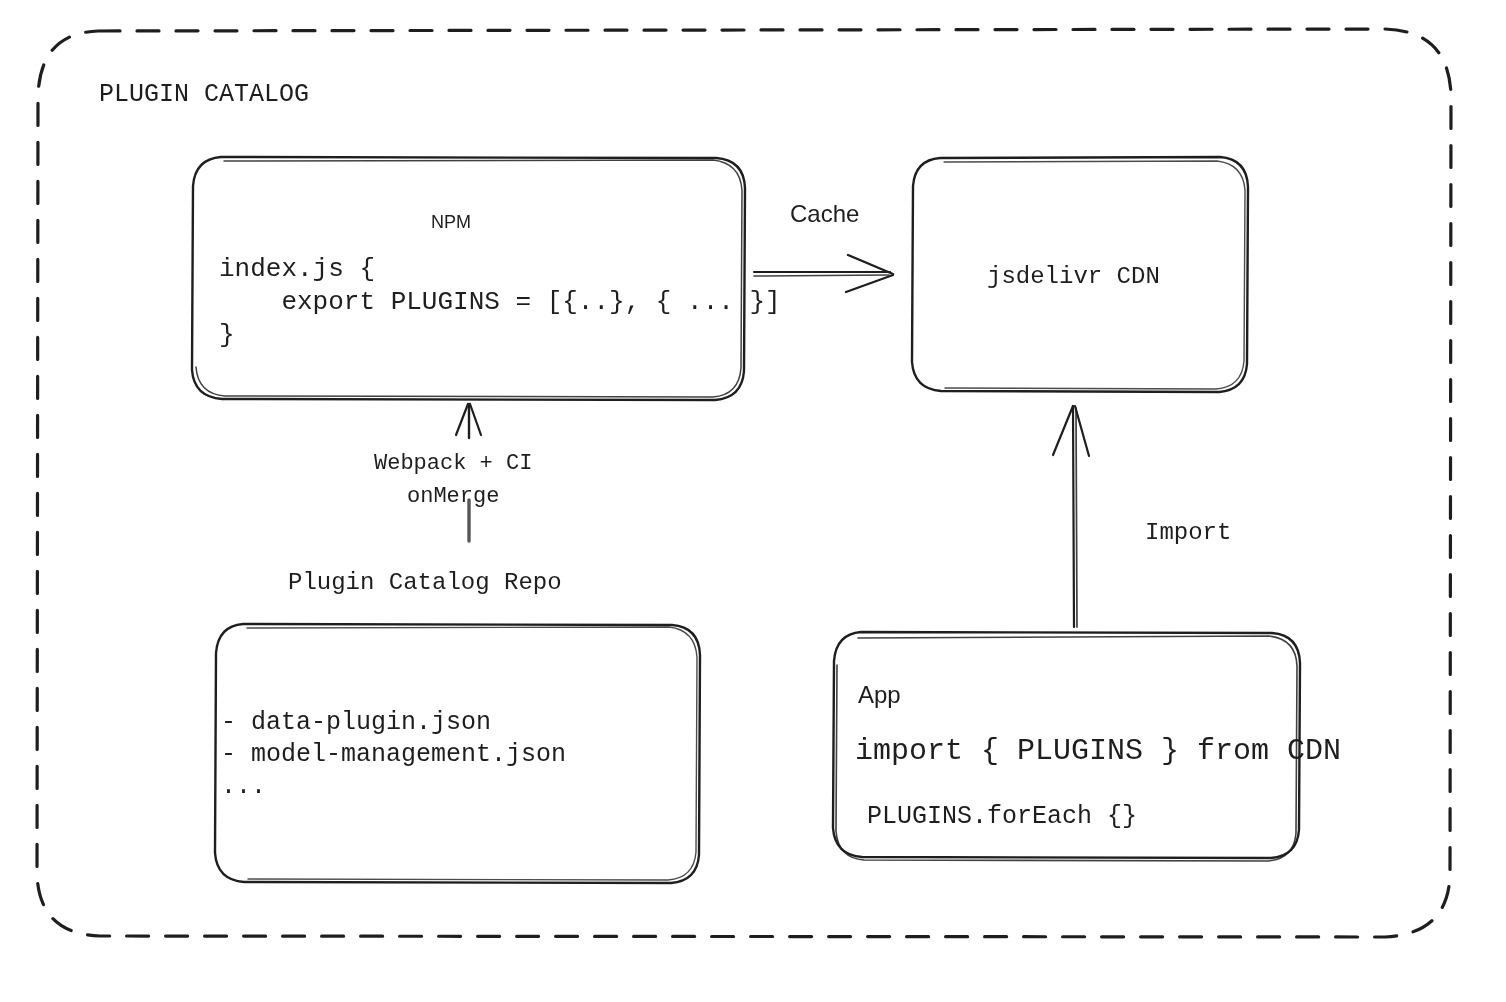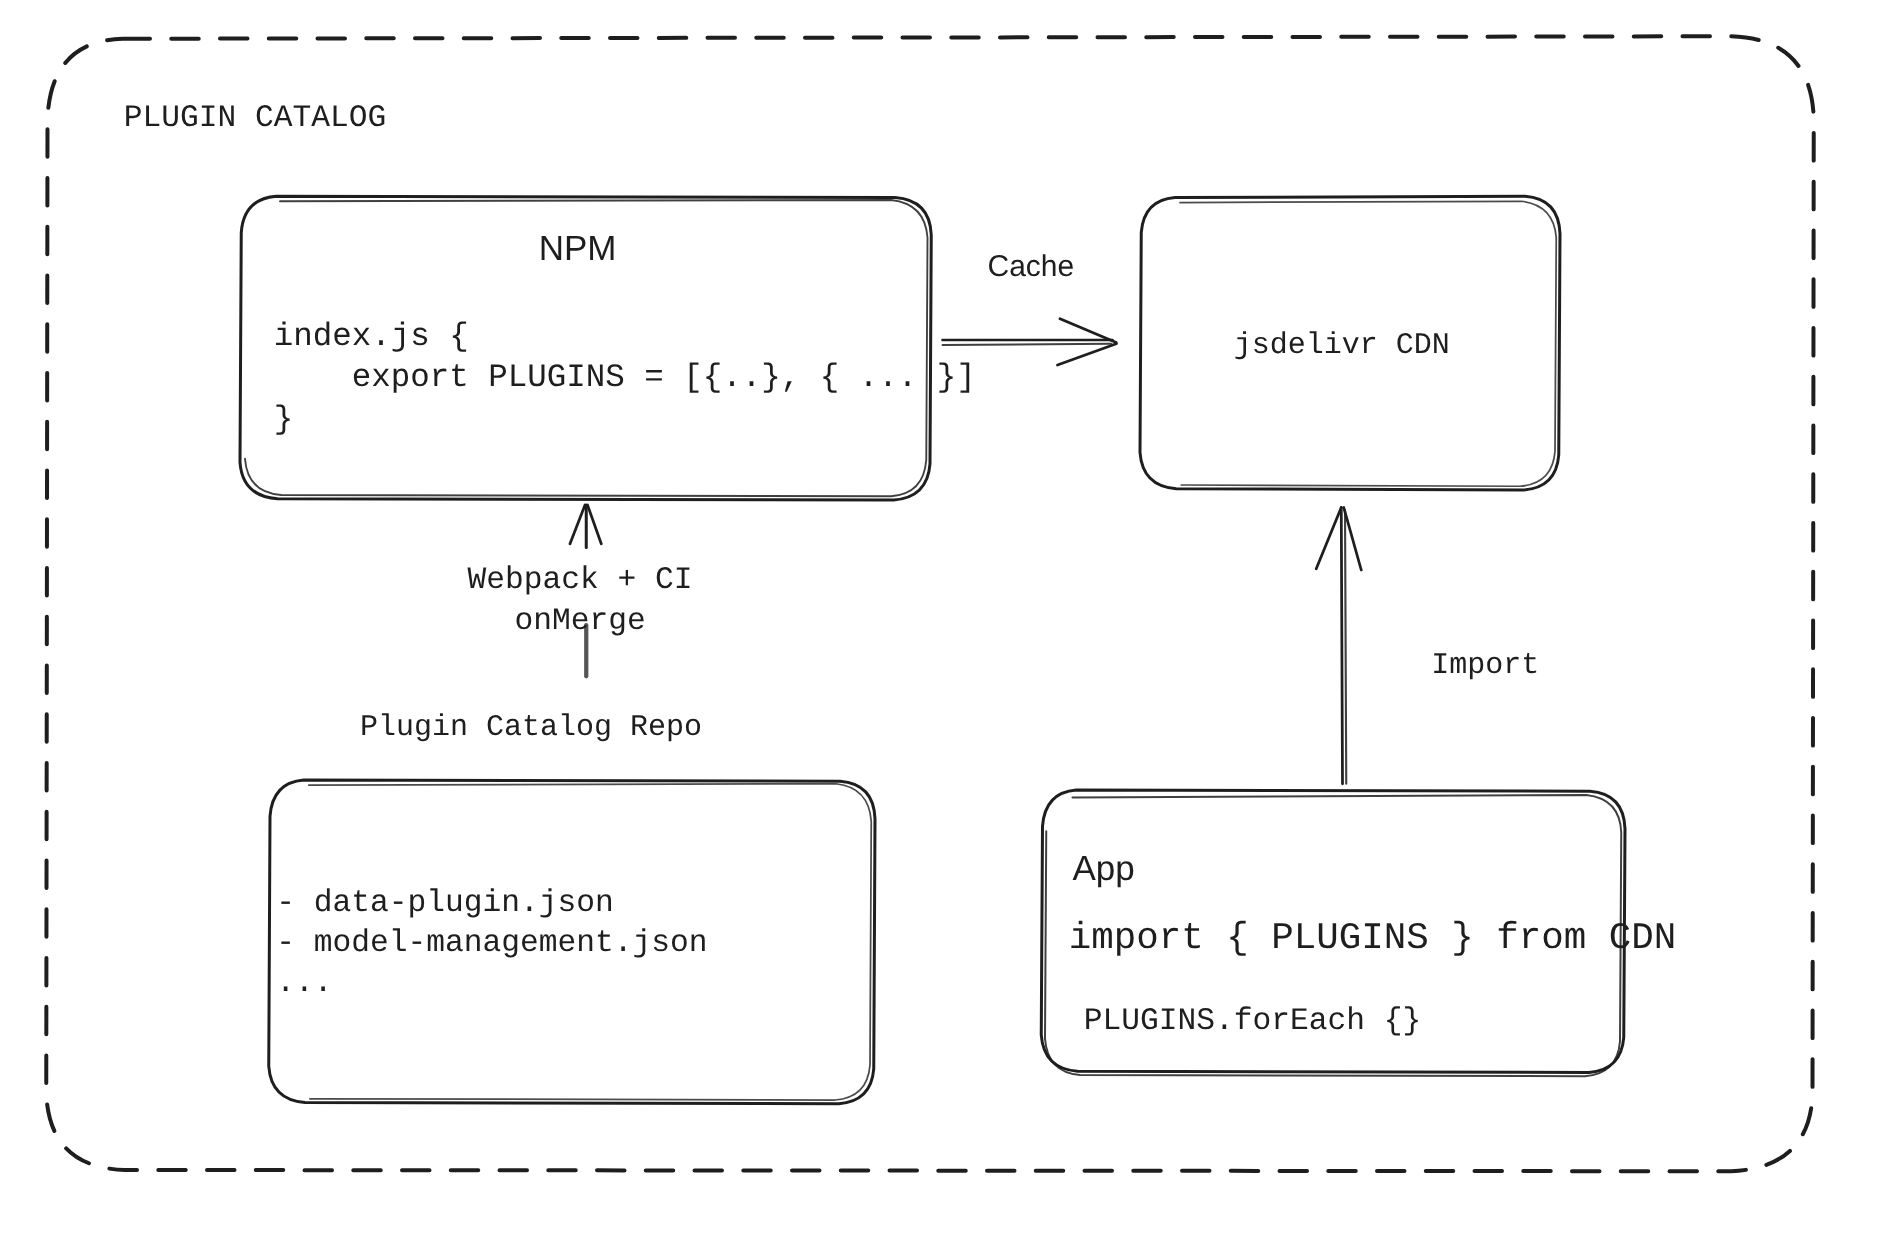--- a/index.html
+++ b/index.html
@@ -46,22 +46,22 @@
   #group-title {
     left: 99px;
     top: 80px;
     font-size: 25px;
     line-height: 30px;
   }
 
   
   #npm-title {
     left: 431px;
-    top: 185px;
-    font-size: 28px;
+    top: 208px;
+    font-size: 18px;
     line-height: 28px;
     text-align: right;
   }
   #npm-code {
     left: 219px;
     top: 253px;
     font-size: 26px;
     line-height: 33px;
   }
 
@@ -78,21 +78,21 @@
     left: 790px;
     top: 199px;
     font-size: 24px;
     line-height: 30px;
   }
 
   
   #build-label {
     left: 374px;
     top: 447px;
-    font-size: 25px;
+    font-size: 22px;
     line-height: 33px;
     text-align: center;
   }
 
   
   #import-label {
     left: 1109px;
     top: 518px;
     font-size: 24px;
     line-height: 30px;
@@ -112,21 +112,21 @@
     left: 221px;
     top: 707px;
     font-size: 25px;
     line-height: 32px;
   }
 
   
   #app-title {
     left: 858px;
     top: 680px;
-    font-size: 28px;
+    font-size: 24px;
     line-height: 30px;
   }
   #app-code-1 {
     left: 855px;
     top: 735px;
     font-size: 30px;
     line-height: 32px;
   }
   #app-code-2 {
     left: 855px;

